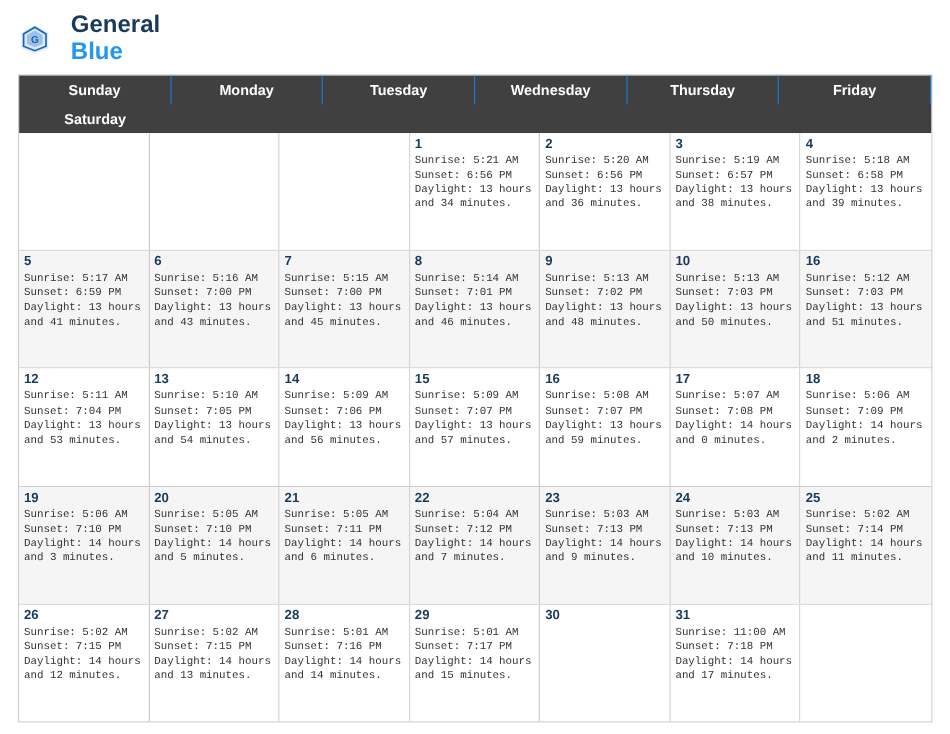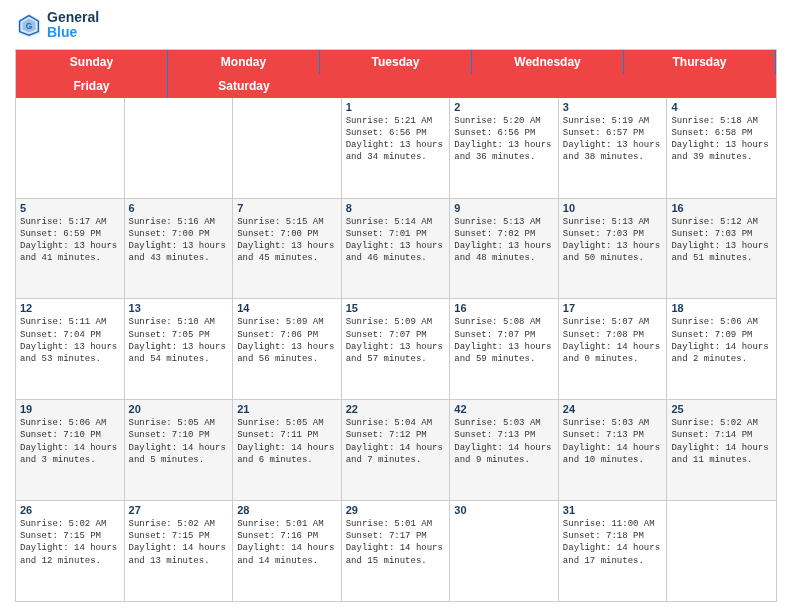--- a/index.html
+++ b/index.html
@@ -22,24 +22,25 @@
       justify-content: space-between;
       align-items: flex-start;
       margin-bottom: 8px;
     }
     .logo {
       display: flex;
       align-items: center;
       gap: 4px;
     }
     .logo-text {
-      font-size: 14px;
+      font-size: 20px;
       font-weight: bold;
       color: #1a3a5c;
       line-height: 1.1;
+      margin-left: 12px;
     }
     .logo-text span {
       color: #2196F3;
     }
     .logo-icon {
       width: 28px;
       height: 28px;
     }
     .title-block {
       text-align: right;
@@ -54,22 +55,22 @@
       color: #333;
     }
     .calendar {
       flex: 1;
       display: flex;
       flex-direction: column;
       border: 1px solid #ccc;
     }
     .day-headers {
       display: grid;
-      grid-template-columns: repeat(5, 1fr);
-      background: #ef4444;
+      grid-template-columns: repeat(6, 1fr);
+      background: #404040;
     }
     .day-header {
       color: #fff;
       font-size: 12px;
       font-weight: bold;
       text-align: center;
       padding: 5px 2px;
       border-right: 1px solid #1a7ad4;
     }
     .day-header:last-child { border-right: none; }
@@ -281,21 +282,21 @@
 Sunset: 7:11 PM
 Daylight: 14 hours and 6 minutes.</div>
           </div>
           <div class="calendar-cell alt-row">
             <div class="cell-date">22</div>
             <div class="cell-info">Sunrise: 5:04 AM
 Sunset: 7:12 PM
 Daylight: 14 hours and 7 minutes.</div>
           </div>
           <div class="calendar-cell alt-row">
-            <div class="cell-date">42</div>
+            <div class="cell-date">23</div>
             <div class="cell-info">Sunrise: 5:03 AM
 Sunset: 7:13 PM
 Daylight: 14 hours and 9 minutes.</div>
           </div>
           <div class="calendar-cell alt-row">
             <div class="cell-date">24</div>
             <div class="cell-info">Sunrise: 5:03 AM
 Sunset: 7:13 PM
 Daylight: 14 hours and 10 minutes.</div>
           </div>

